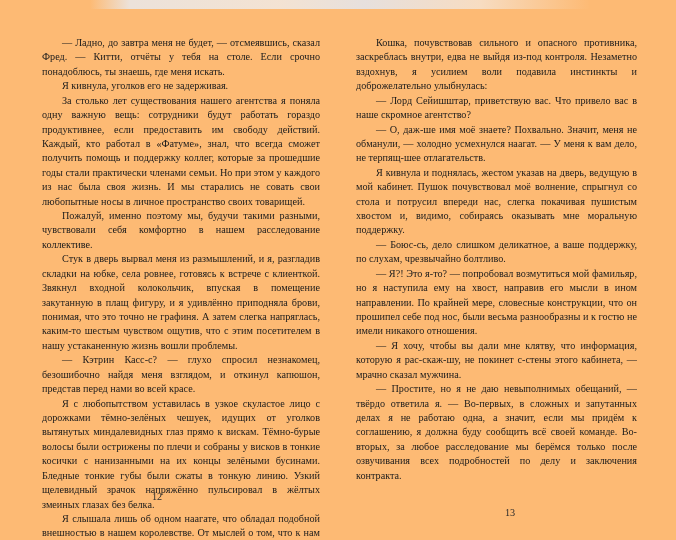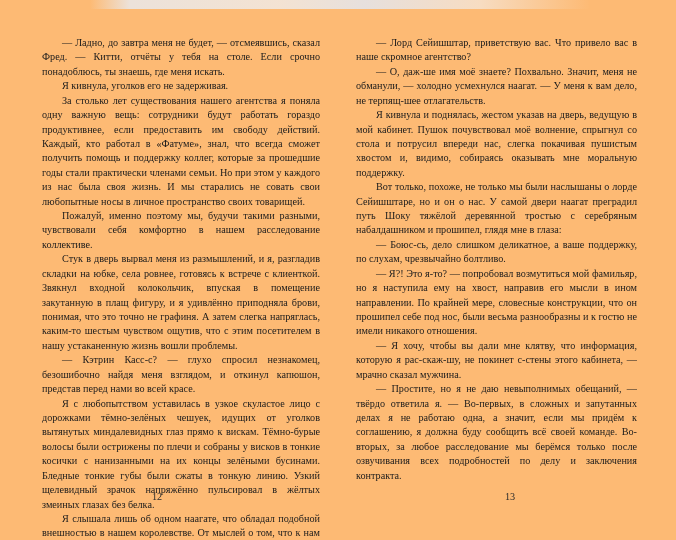--- a/index.html
+++ b/index.html
@@ -67,21 +67,21 @@
   .folio {
     position: absolute;
     left: 0;
     right: 0;
     text-align: center;
     font-size: 10.2px;
     line-height: 1;
     color: #2a2a2a;
   }
   .folio-left  { bottom: 38px; padding-right: 24px; }
-  .folio-right { bottom: 38px; padding-left: 6px; }
+  .folio-right { bottom: 22px; padding-left: 6px; }
 
   
   #gutter {
     position: absolute;
     top: 0;
     left: 338px;
     width: 1px;
     height: 540px;
     background: transparent;
   }
@@ -104,24 +104,24 @@
       <p>Я с любопытством уставилась в узкое скуластое лицо с дорожками тёмно-зелёных чешуек, идущих от уголков вытянутых миндалевидных глаз прямо к вискам. Тёмно-бурые волосы были острижены по плечи и собраны у висков в тонкие косички с нанизанными на их концы зелёными бусинами. Бледные тонкие губы были сжаты в тонкую линию. Узкий щелевидный зрачок напряжённо пульсировал в жёлтых змеиных глазах без белка.</p>
       <p>Я слышала лишь об одном наагате, что обладал подобной внешностью в нашем королевстве. От мыслей о том, что к нам пожаловал королевский поверенный собственной персоной, стало не по себе.</p>
     </div>
     <div class="folio folio-left">12</div>
   </div>
 
   <div id="gutter"></div>
 
   <div class="page page-right">
     <div class="textblock">
+      <p>Кошка, почувствовав сильного и опасного противника, заскреблась внутри, едва не выйдя из-под контроля. Незаметно вздохнув, я усилием воли подавила инстинкты и доброжелательно улыбнулась:</p>
       <p>— Лорд Сейишштар, приветствую вас. Что привело вас в наше скромное агентство?</p>
       <p>— О, даж-ше имя моё знаете? Похвально. Значит, меня не обманули, — холодно усмехнулся наагат. — У меня к вам дело, не терпящ-шее отлагательств.</p>
       <p>Я кивнула и поднялась, жестом указав на дверь, ведущую в мой кабинет. Пушок почувствовал моё волнение, спрыгнул со стола и потрусил впереди нас, слегка покачивая пушистым хвостом и, видимо, собираясь оказывать мне моральную поддержку.</p>
-      <p>Вот только, похоже, не только мы были наслышаны о лорде Сейишштаре, но и он о нас. У самой двери наагат преградил путь Шоку тяжёлой деревянной тростью с серебряным набалдашником и прошипел, глядя мне в глаза:</p>
       <p>— Боюс-сь, дело слишком деликатное, а ваше поддержку, по слухам, чрезвычайно болтливо.</p>
       <p>— Я?! Это я-то? — попробовал возмутиться мой фамильяр, но я наступила ему на хвост, направив его мысли в ином направлении. По крайней мере, словесные конструкции, что он прошипел себе под нос, были весьма разнообразны и к гостю не имели никакого отношения.</p>
       <p>— Я хочу, чтобы вы дали мне клятву, что информация, которую я рас-скаж-шу, не покинет с-стены этого кабинета, — мрачно сказал мужчина.</p>
       <p>— Простите, но я не даю невыполнимых обещаний, — твёрдо ответила я. — Во-первых, в сложных и запутанных делах я не работаю одна, а значит, если мы придём к соглашению, я должна буду сообщить всё своей команде. Во-вторых, за любое расследование мы берёмся только после озвучивания всех подробностей по делу и заключения контракта.</p>
     </div>
     <div class="folio folio-right">13</div>
   </div>
 
 </div>
 

